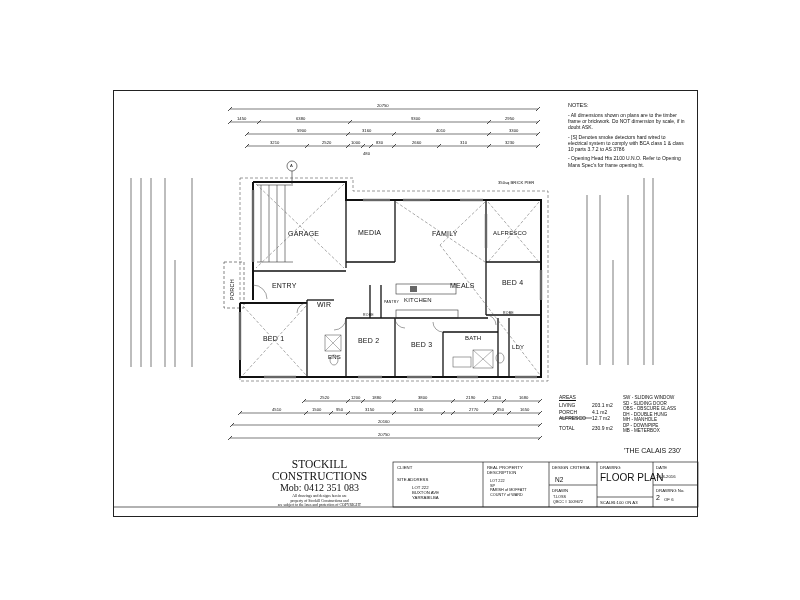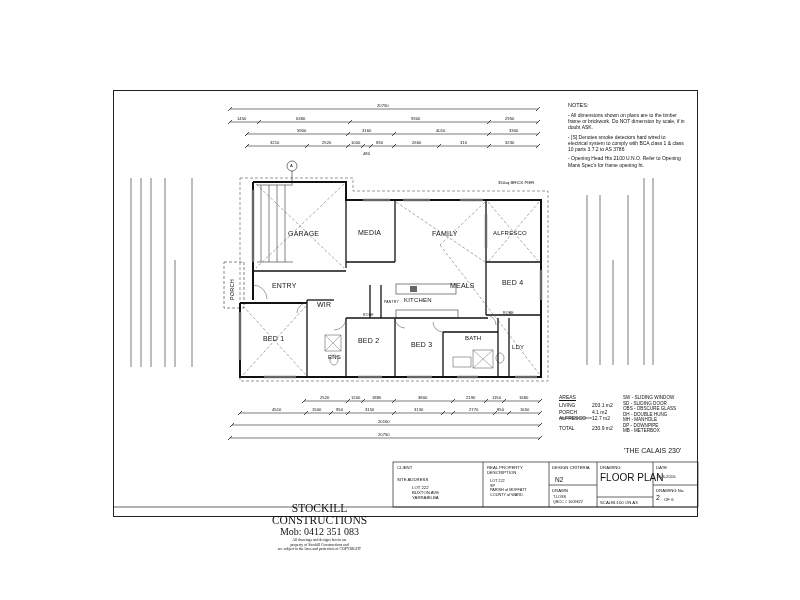--- a/index.html
+++ b/index.html
@@ -10,21 +10,21 @@
   .notes{left:568px;top:102px;font-size:5px;line-height:1.25;}
   .notes .hd{font-size:5.5px;margin-bottom:3px;}
   .notes p{margin:0 0 3px 0;}
   .areas{left:559px;top:394px;font-size:5px;line-height:1.25;}
   .areas .hd{text-decoration:underline;margin-bottom:2px;}
   .areas table{border-collapse:collapse;}
   .areas td{padding:0 6px 0 0;font-size:5px;}
   .legend{left:623px;top:395px;font-size:4.6px;line-height:1.2;}
   .tb-name{position:absolute;left:624px;top:447px;font-size:7px;}
   .company{position:absolute;left:252px;top:459px;width:135px;text-align:center;font-family:"Liberation Serif",serif;}
-  .company .n1{font-size:11.5px;line-height:1;margin-top:44px;}
+  .company .n1{font-size:11.5px;line-height:1;}
   .company .n2{font-size:11.5px;line-height:1;}
   .company .n3{font-size:10px;line-height:1.2;}
   .company .n4{font-size:3.8px;line-height:1.2;}
   .tbcell{position:absolute;font-size:4.3px;line-height:1.2;}
   .big{font-size:10px;}
   .room{position:absolute;font-size:7px;letter-spacing:0.2px;}
   .dim{position:absolute;font-size:4.2px;}
 </style>
 </head>
 <body>

